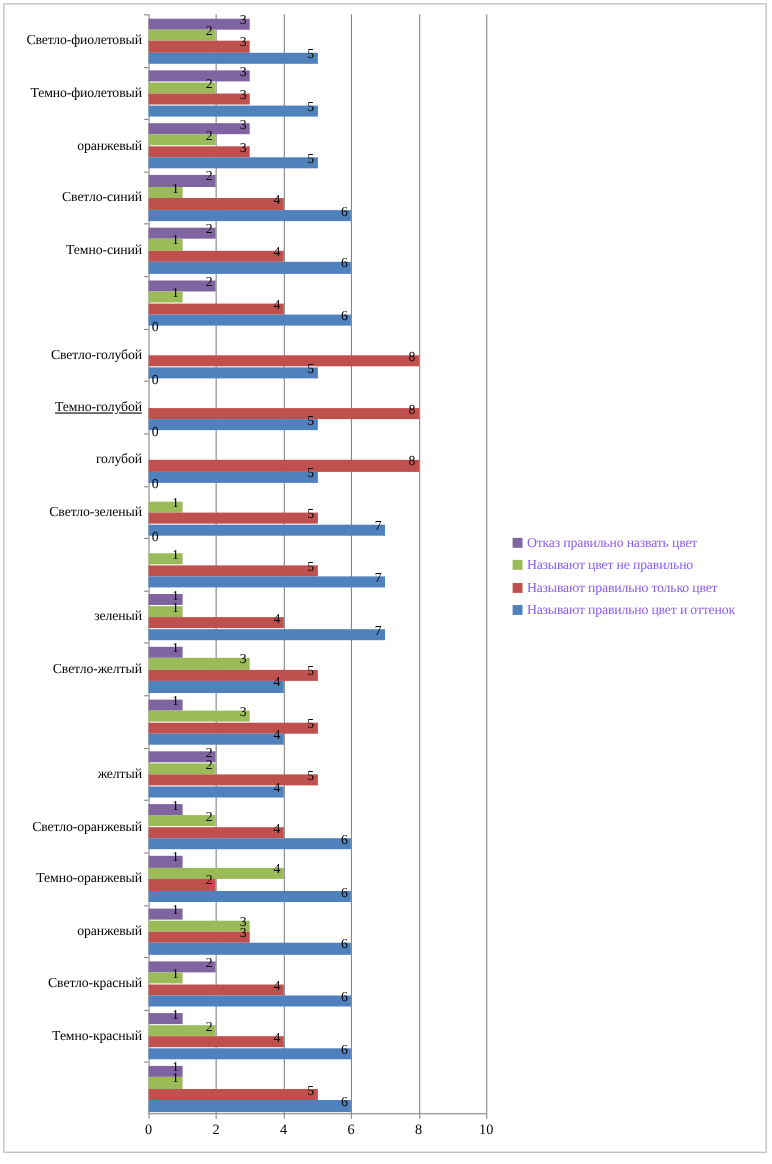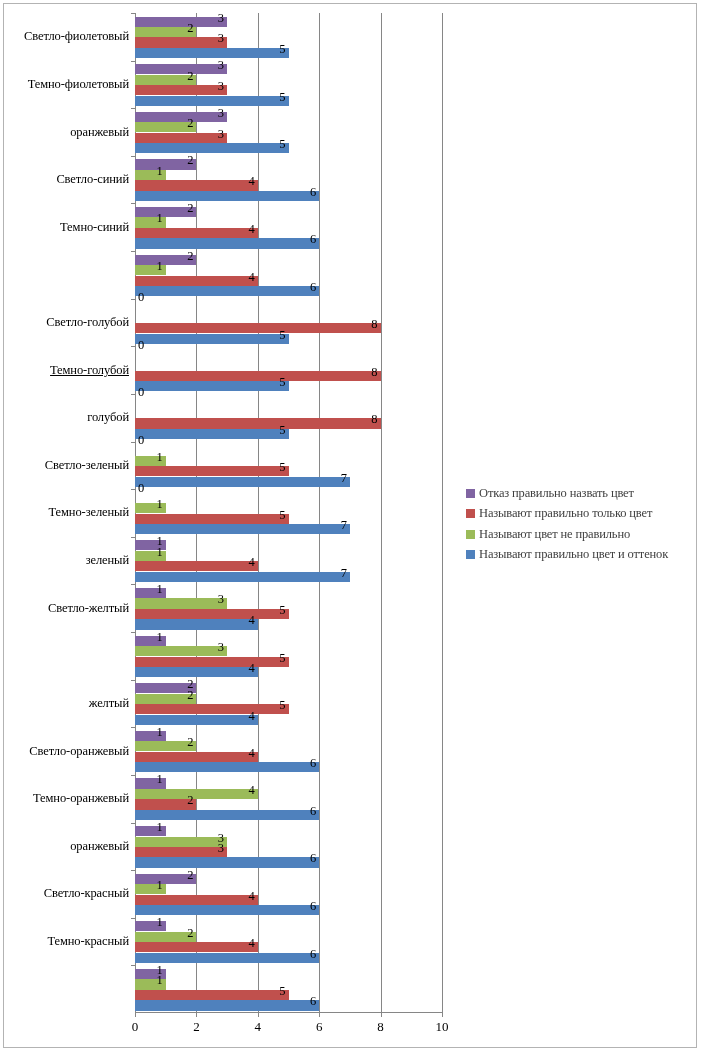--- a/index.html
+++ b/index.html
@@ -165,21 +165,21 @@
     height: 9px;
     margin-right: 4px;
     flex: 0 0 auto;
   }
   .legend-swatch.s0 { background: #8064a2; }
   .legend-swatch.s1 { background: #9bbb59; }
   .legend-swatch.s2 { background: #c0504d; }
   .legend-swatch.s3 { background: #4f81bd; }
   .legend-label {
     font-size: 12.5px;
-    color: #404040;
+    color: #8b5cf6;
     white-space: nowrap;
     letter-spacing: -0.15px;
   }
 </style>
 </head>
 <body>
 
 <div id="chart-frame">
 
   <div id="plot-area">
@@ -393,21 +393,20 @@
               <div class="bar-value" style="left: 153.5px;">5</div>
             </div>
             <div class="bar-row">
               <div class="bar s3" style="width: 214.9px;"></div>
               <div class="bar-value" style="left: 214.9px;">7</div>
             </div>
           </div>
         </div>
         <div class="cat-group" style="top: 476.19px; height: 47.619px;">
           <div class="cat-tick"></div>
-          <div class="cat-label" style="height: 47.619px;">Темно-зеленый</div>
           <div class="bars">
             <div class="bar-row">
               <div class="bar-value zero" style="left: 0px;">0</div>
             </div>
             <div class="bar-row">
               <div class="bar s1" style="width: 30.7px;"></div>
               <div class="bar-value" style="left: 30.7px;">1</div>
             </div>
             <div class="bar-row">
               <div class="bar s2" style="width: 153.5px;"></div>
@@ -654,26 +653,26 @@
       <div class="x-tick-mark" style="left: 307px;"></div>
       <div class="x-tick-label" style="left: 307px;">10</div>
     </div>
 
   <div id="legend">
       <div class="legend-item">
         <span class="legend-swatch s0"></span>
         <span class="legend-label">Отказ правильно назвать цвет</span>
       </div>
       <div class="legend-item">
+        <span class="legend-swatch s1"></span>
+        <span class="legend-label">Называют цвет не правильно</span>
+      </div>
+      <div class="legend-item">
         <span class="legend-swatch s2"></span>
         <span class="legend-label">Называют правильно только цвет</span>
-      </div>
-      <div class="legend-item">
-        <span class="legend-swatch s1"></span>
-        <span class="legend-label">Называют цвет не правильно</span>
       </div>
       <div class="legend-item">
         <span class="legend-swatch s3"></span>
         <span class="legend-label">Называют правильно цвет и оттенок</span>
       </div>
     </div>
 
 </div>
 
 </body></html>

